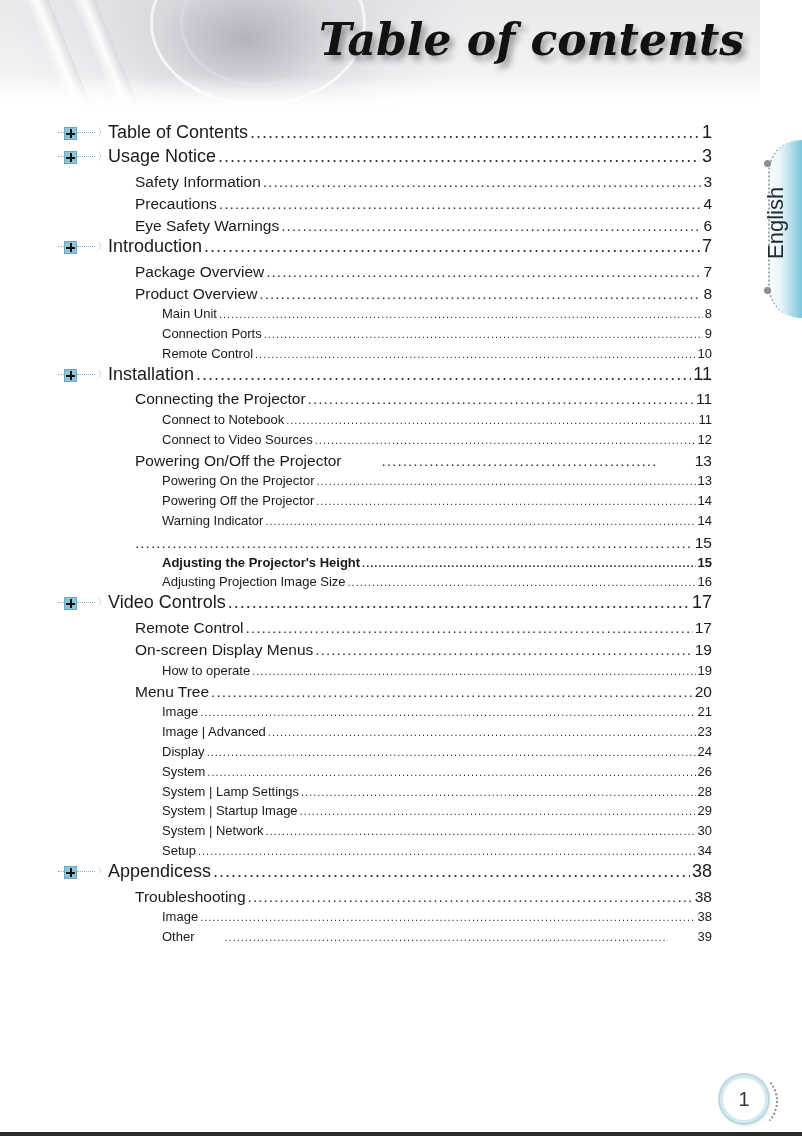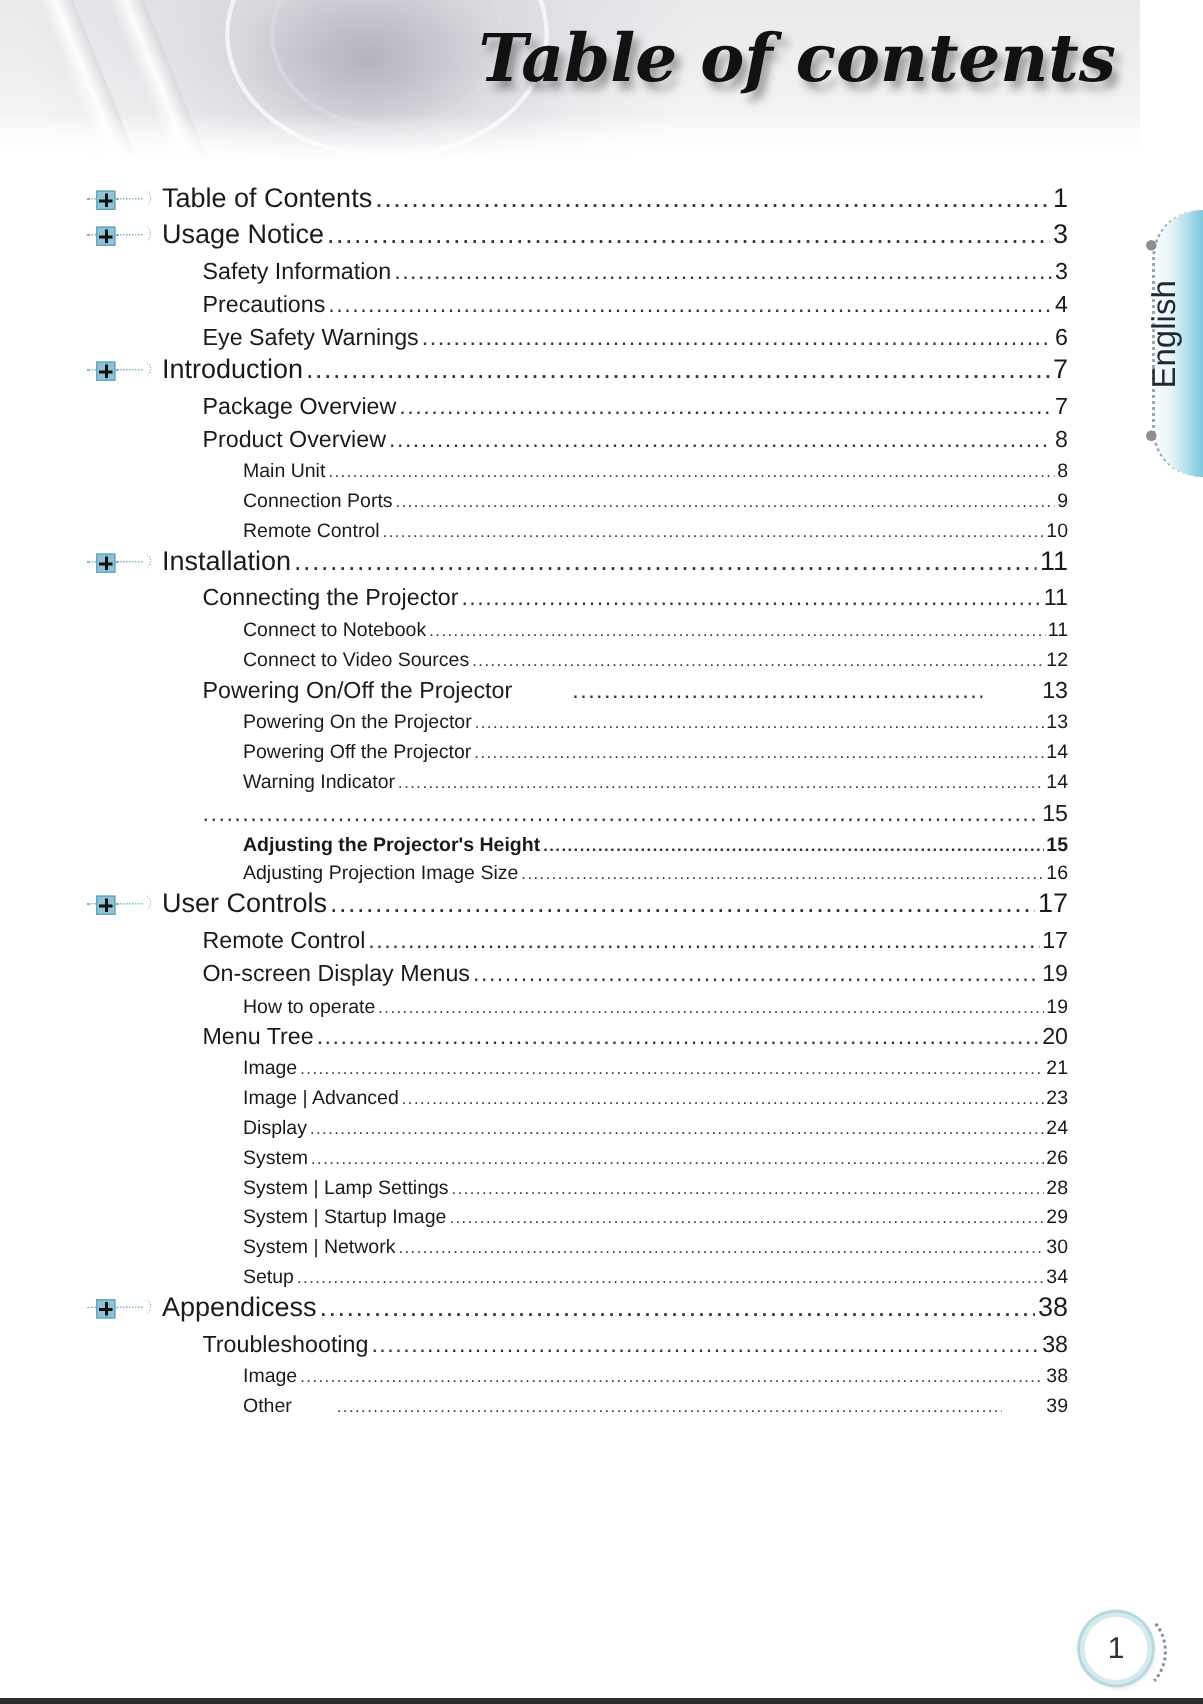--- a/index.html
+++ b/index.html
@@ -256,21 +256,21 @@
       <span class="dots"></span>
       <span class="page">16</span>
     </div>
     <div class="tree-icon" style="top: 596px;">
       <span class="lead"></span>
       <span class="box"></span>
       <span class="trail"></span>
       <span class="arrow"></span>
     </div>
     <div class="row lvl1" style="top: 592px;">
-      <span class="label">User Controls</span>
+      <span class="label">Video Controls</span>
       <span class="dots"></span>
       <span class="page">17</span>
     </div>
     <div class="row lvl2" style="top: 619px;">
       <span class="label">Remote Control</span>
       <span class="dots"></span>
       <span class="page">17</span>
     </div>
     <div class="row lvl2" style="top: 641px;">
       <span class="label">On-screen Display Menus</span>

